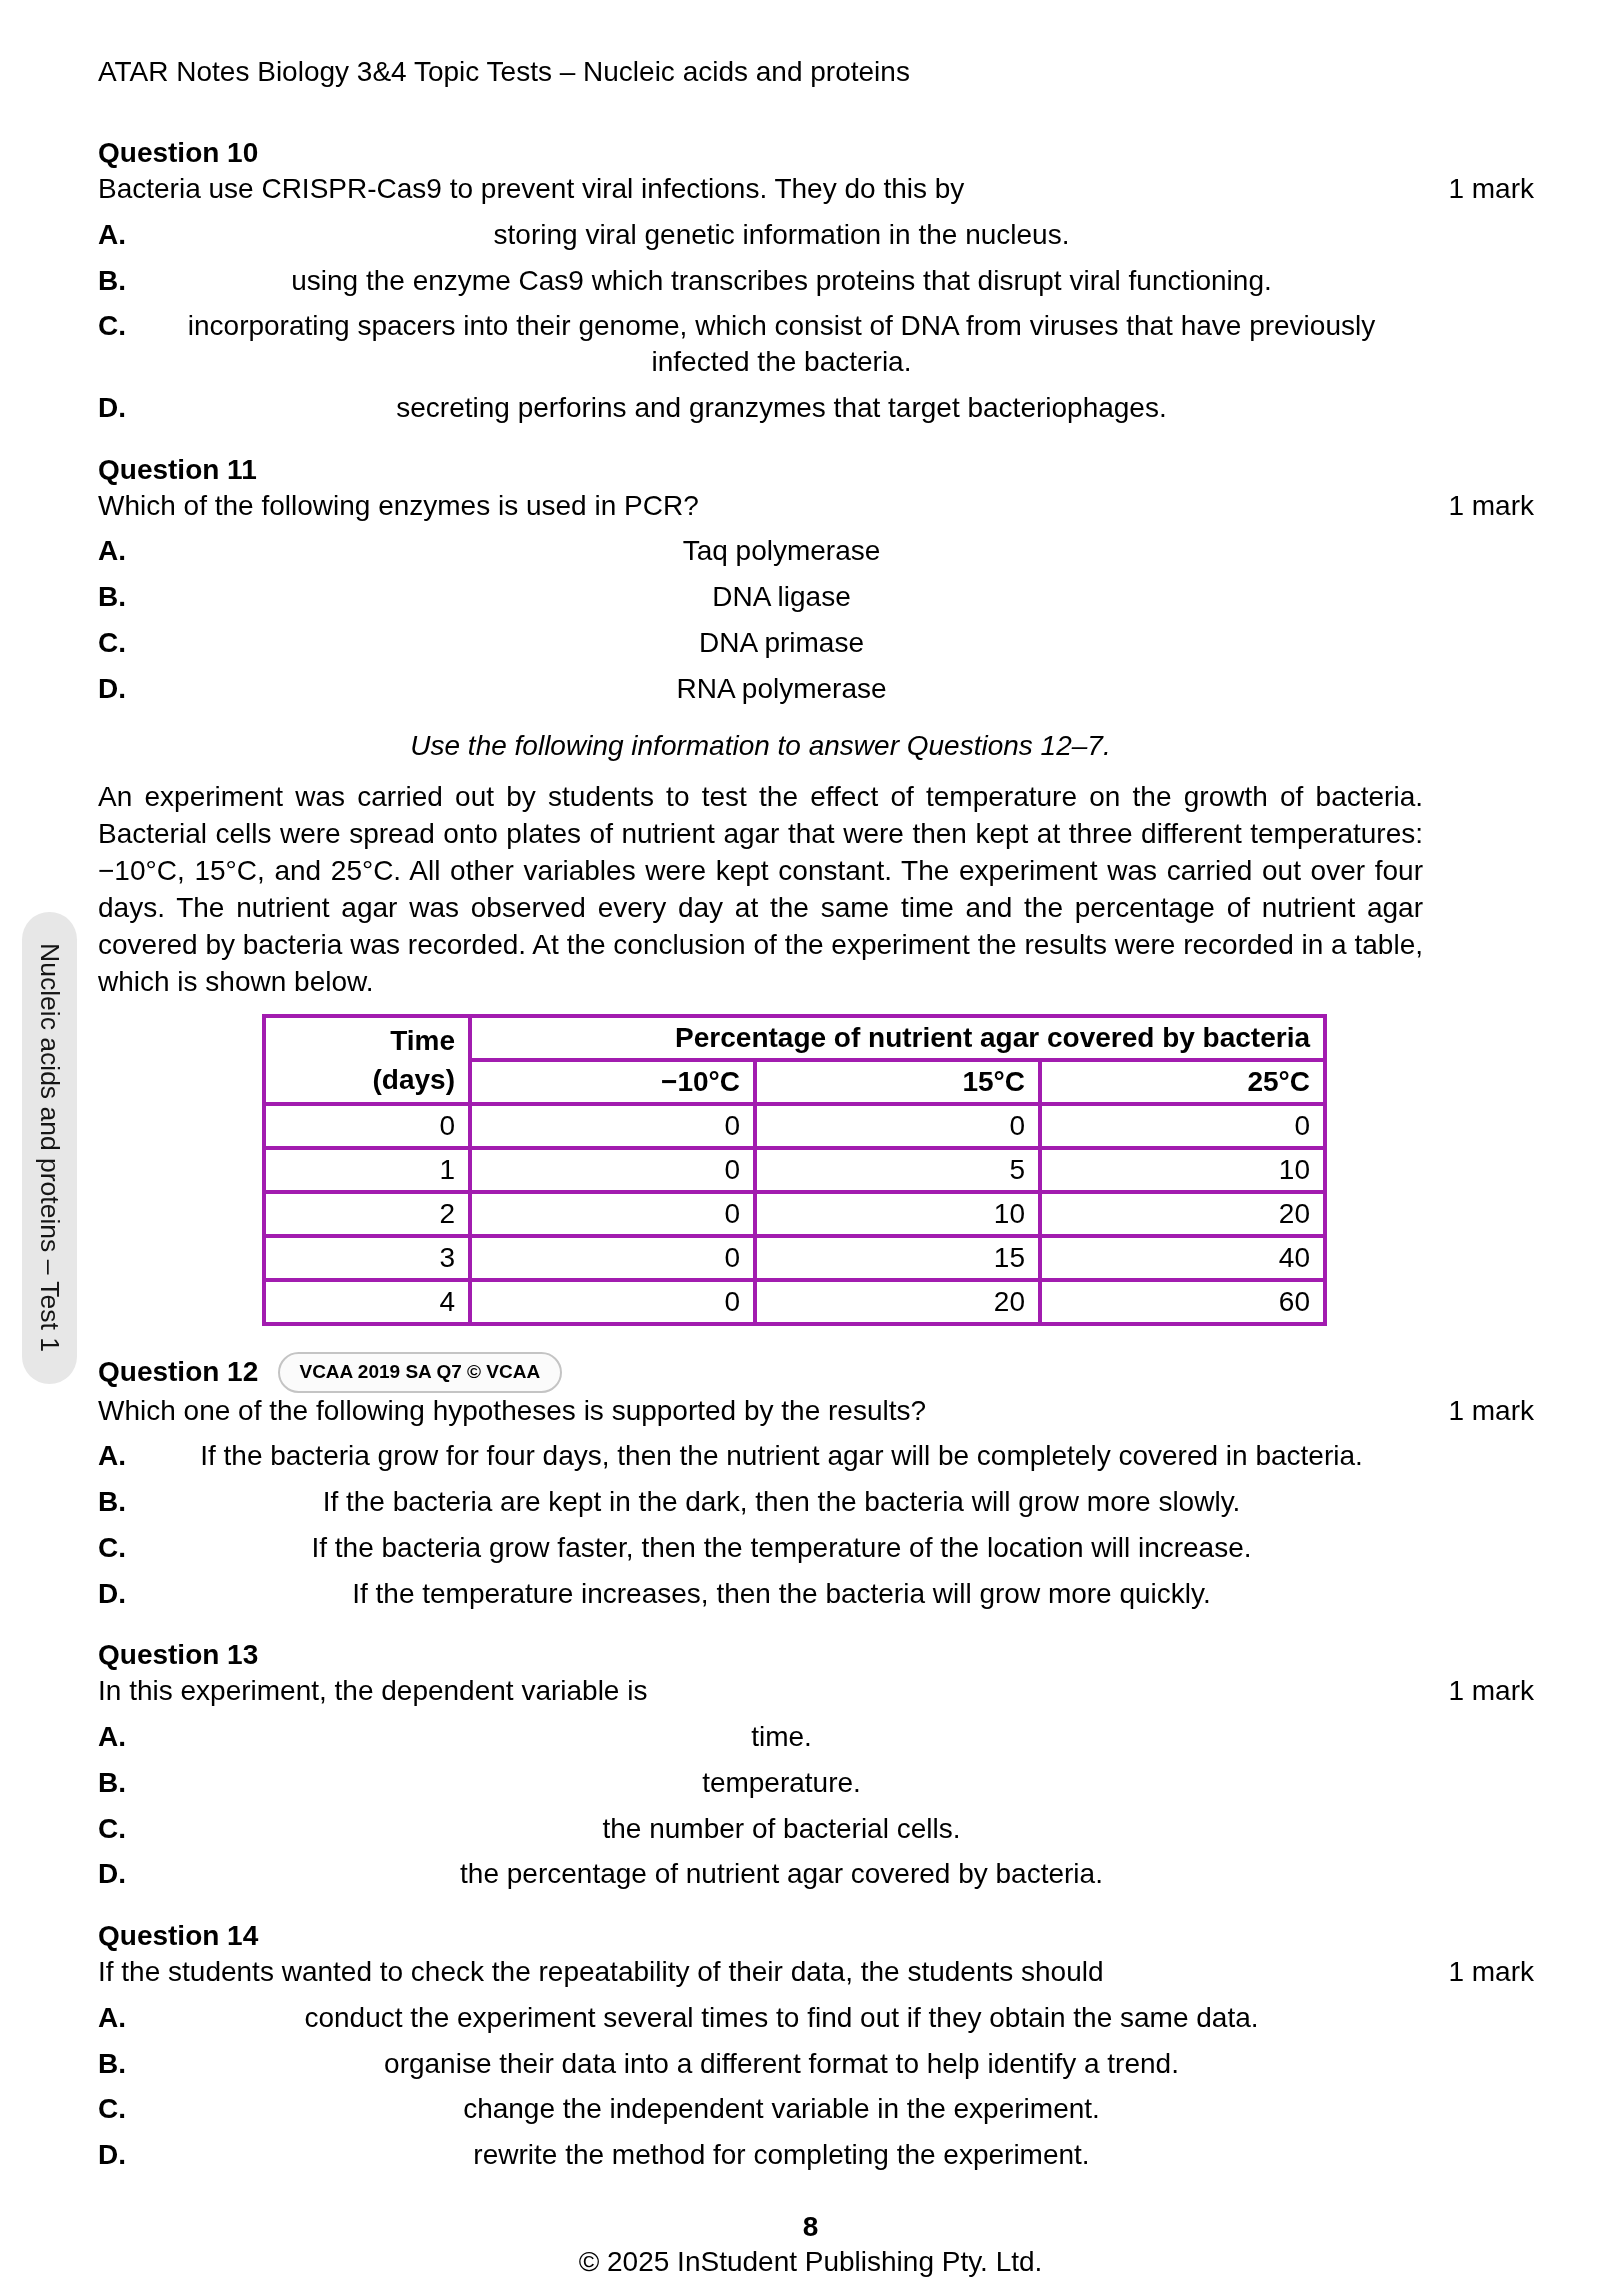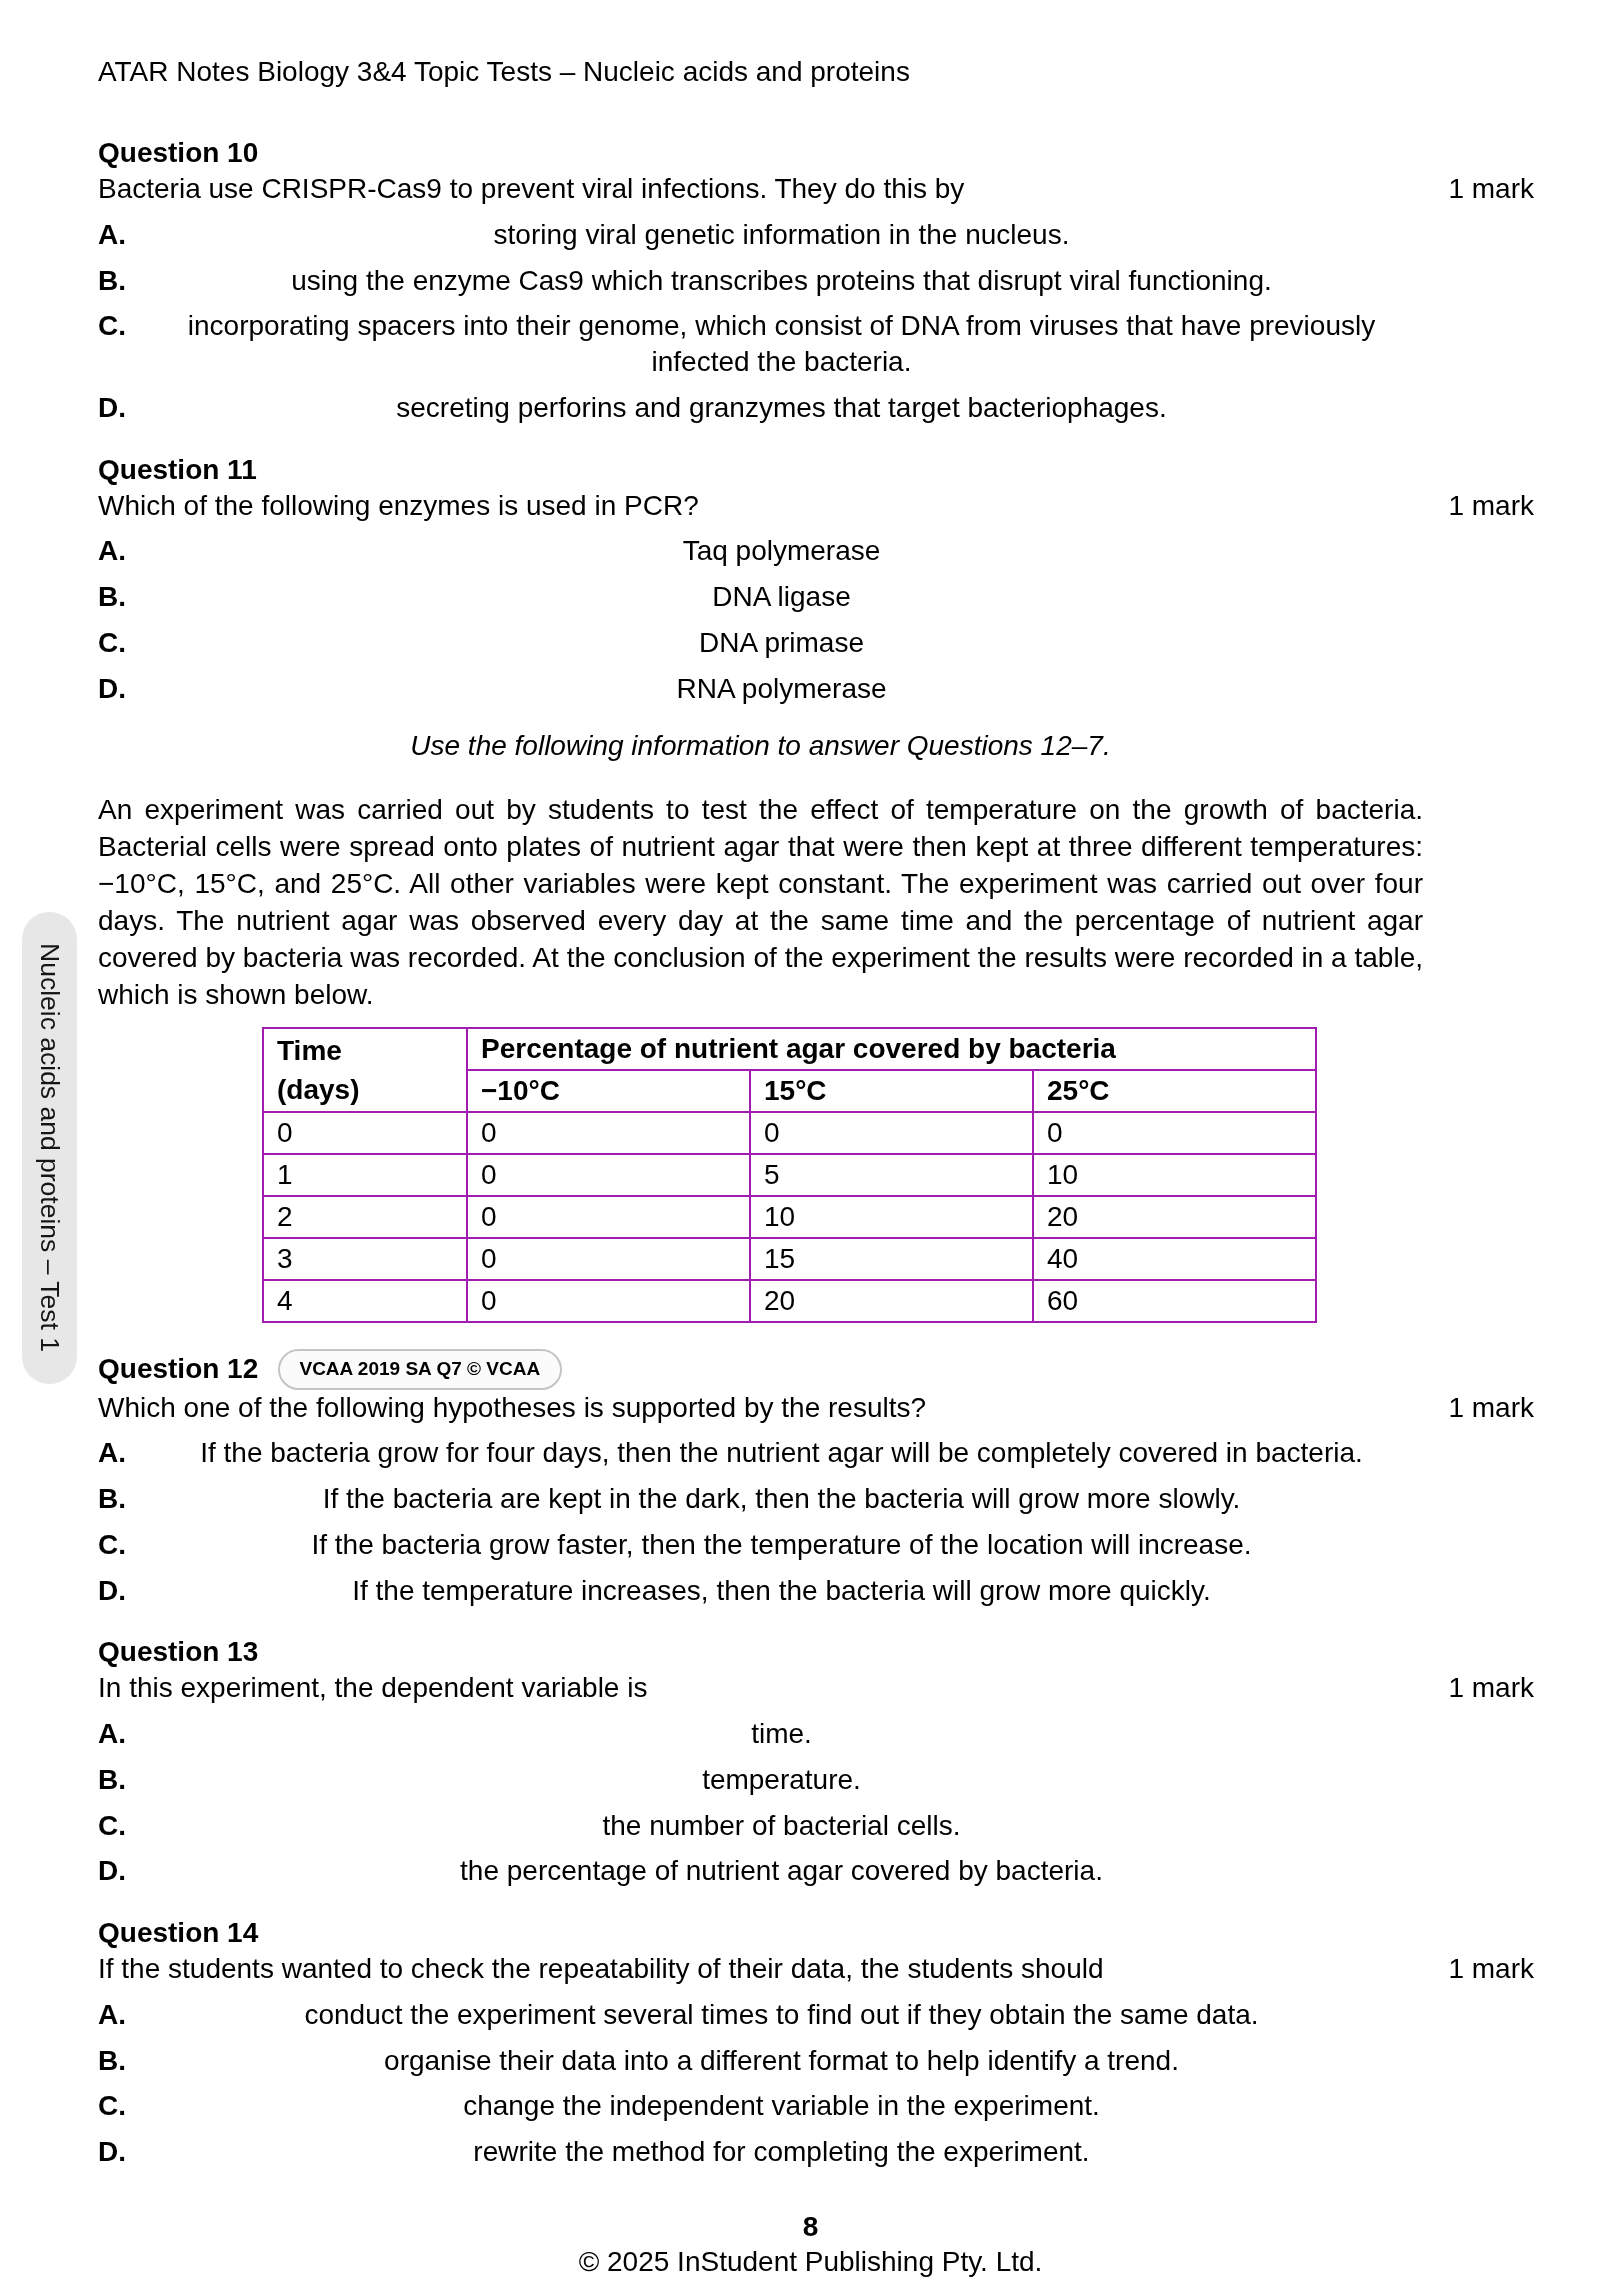--- a/index.html
+++ b/index.html
@@ -69,30 +69,30 @@
   .instruction {
     width: 1325px;
     text-align: center;
     font-style: italic;
     margin-top: 21.6px;
     line-height: 36px;
   }
   .passage {
     width: 1325px;
     text-align: justify;
-    margin-top: 27px;
+    margin-top: 14px;
     line-height: 37px;
   }
   table.results {
     border-collapse: collapse;
     margin: 13.7px 0 0 164px;
   }
   table.results th, table.results td {
-    border: 2px solid #a21caf;
-    text-align: left;
+    border: 4px solid #a21caf;
+    text-align: right;
     vertical-align: middle;
     height: 40px;
     padding: 0 13px;
     font-size: 28px;
   }
   table.results th { font-weight: bold; }
   table.results td { font-weight: normal; }
   .col-time { width: 176px; }
   .col-temp { width: 255px; }
   .corner-line { display: block; line-height: 39px; }

